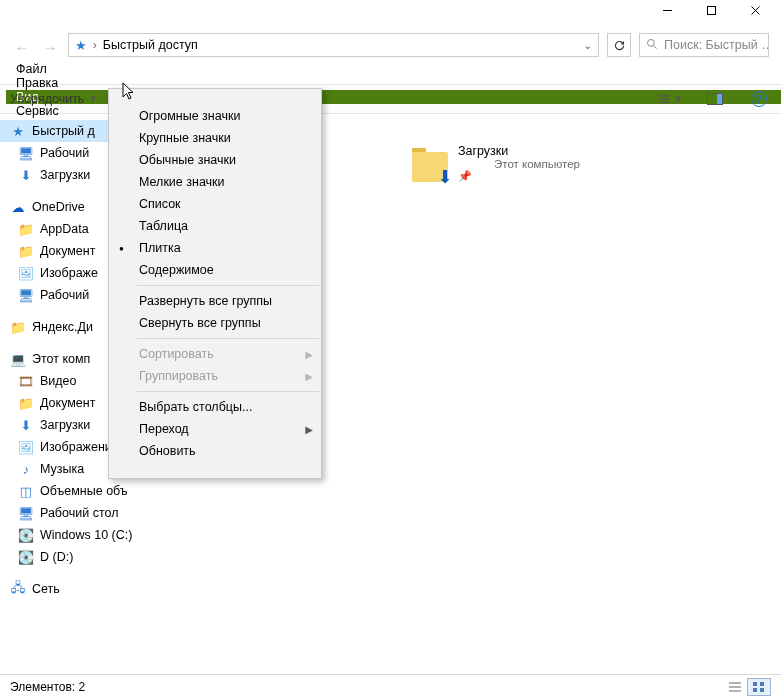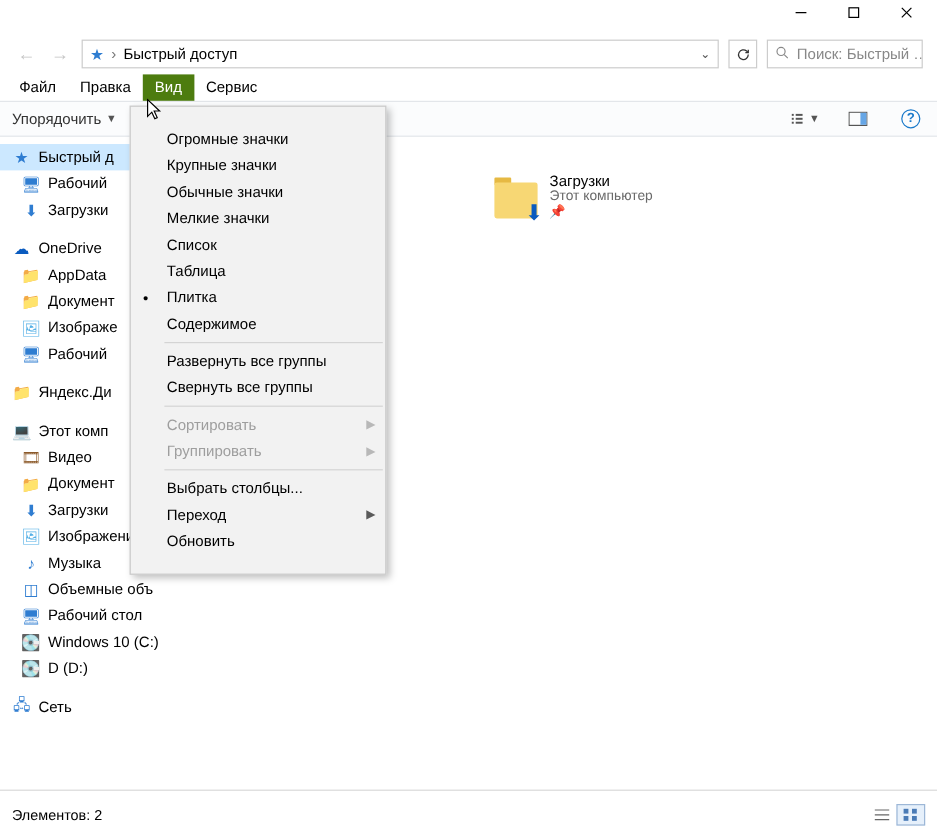--- a/index.html
+++ b/index.html
@@ -14,21 +14,21 @@
   .nav-arrow { width: 20px; height: 20px; display: flex; align-items: center; justify-content: center; color: #c5c5c5; font-size: 15px; }
   .addressbar { flex: 1; height: 24px; border: 1px solid #ccc; display: flex; align-items: center; padding: 0 6px; gap: 6px; }
   .addressbar .star { color: #2f7dd1; font-size: 13px; }
   .addressbar .sep { color: #777; }
   .addressbar .crumb { }
   .addressbar .dropbtn { margin-left: auto; color: #555; font-size: 10px; }
   .refresh { width: 24px; height: 24px; border: 1px solid #ccc; display: flex; align-items: center; justify-content: center; }
   .searchbox { width: 130px; height: 24px; border: 1px solid #ccc; display: flex; align-items: center; padding: 0 6px; gap: 6px; color: #888; overflow: hidden; white-space: nowrap; }
 
   
-  .menubar { height: 22px; display: flex; align-items: stretch; padding-left: 6px; font-size: 12.5px; }
+  .menubar { height: 22px; display: flex; align-items: stretch; padding-left: 6px; font-size: 12.5px; flex-direction: column; }
   .menubar .menu-item { padding: 0 10px; display: flex; align-items: center; }
   .menubar .menu-item.active { background: #4d7c0f; color: #fff; }
 
   
   .toolbar { height: 30px; border-top: 1px solid #e3e6ea; border-bottom: 1px solid #e3e6ea; background: #fbfcfd; display: flex; align-items: center; padding: 0 10px; gap: 20px; }
   .toolbar .org { display: flex; align-items: center; gap: 4px; color: #333; }
   .toolbar .spacer { flex: 1; }
   .tb-btn { width: 24px; height: 22px; display: flex; align-items: center; justify-content: center; color: #555; }
   .help { color: #1979ca; font-weight: bold; border: 1.5px solid #1979ca; border-radius: 50%; width: 16px; height: 16px; display: flex; align-items: center; justify-content: center; font-size: 11px; }
   .caret { font-size: 9px; color: #555; }
@@ -55,37 +55,37 @@
   .ico-vol { color: #2f7dd1; }
 
   .content { flex: 1; padding: 8px 12px; position: relative; }
   .section-header { color: #1a4e9a; font-size: 13px; margin-bottom: 10px; }
   .folder-item { position: absolute; left: 270px; top: 30px; display: flex; align-items: center; gap: 8px; }
   .big-folder { width: 40px; height: 36px; position: relative; }
   .big-folder .body-fold { position:absolute; left:2px; right:2px; top:6px; bottom:0; background:#f7d774; border-radius:2px; }
   .big-folder .tab-fold { position:absolute; left:2px; top:2px; width:14px; height:6px; background:#e6b943; border-radius:1px 1px 0 0; }
   .dl-arrow { position:absolute; right:-4px; bottom:-4px; width:18px; height:18px; display:flex; align-items:center; justify-content:center; color:#0a5bbf; font-size:18px; }
   .folder-text .name { font-size: 12.5px; }
-  .folder-text .sub { font-size: 11.5px; color: #6a6a6a; }
+  .folder-text .sub { font-size: 11.5px; color: #6a6a6a; margin-left: 36px; }
   .pin { color: #9a9a9a; font-size: 11px; }
 
   
   .dropdown { position: absolute; left: 108px; top: 88px; width: 214px; background: #f2f2f2; border: 1px solid #c9c9c9; box-shadow: 3px 3px 6px rgba(0,0,0,.25); z-index: 100; padding: 16px 0; }
   .dropdown .dd-row { display: flex; align-items: center; height: 22px; position: relative; padding-left: 30px; padding-right: 18px; }
   .dropdown .dd-row.disabled { color: #9e9e9e; }
   .dropdown .dd-row .mark { position: absolute; left: 10px; font-size: 8px; }
   .dropdown .dd-row .sub-arrow { position: absolute; right: 8px; font-size: 10px; color: #5a5a5a; }
   .dropdown .dd-row.disabled .sub-arrow { color: #b8b8b8; }
   .dropdown .dd-sep { height: 1px; background: #d4d4d4; margin: 4px 2px 4px 28px; }
 
   
   .cursor { position: absolute; left: 122px; top: 82px; z-index: 200; font-size: 16px; color: #000; pointer-events: none; }
 
   
-  .status { position: absolute; left: 0; right: 0; bottom: 0; height: 40px; border-top: 1px solid #d9d9d9; display: flex; align-items: center; padding: 0 10px; font-size: 12px; background: #fff; }
+  .status { position: absolute; left: 0; right: 0; bottom: 0; height: 24px; border-top: 1px solid #d9d9d9; display: flex; align-items: center; padding: 0 10px; font-size: 12px; background: #fff; }
   .status .spacer { flex: 1; }
   .status .view-btn { width: 24px; height: 18px; display: flex; align-items: center; justify-content: center; color: #666; border: 1px solid transparent; }
   .status .view-btn.active { border-color: #9db7d7; background: #e6f0fb; }
 </style>
 </head>
 <body>
 
 <div class="titlebar">
   <div class="win-btn">
     <svg width="11" height="11" viewBox="0 0 11 11">

